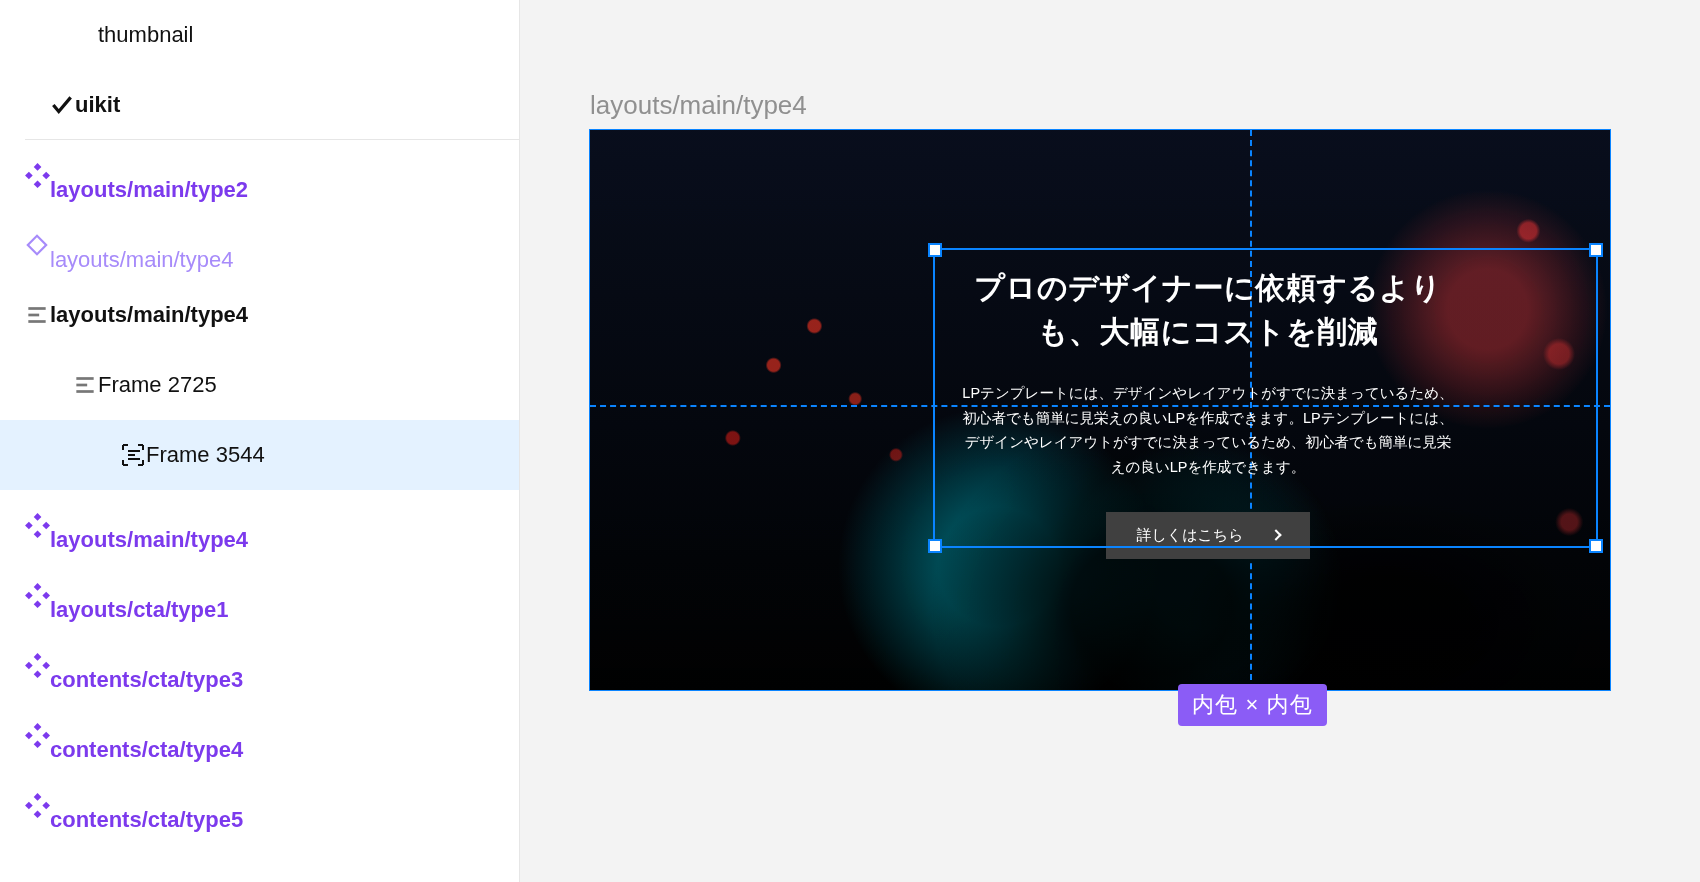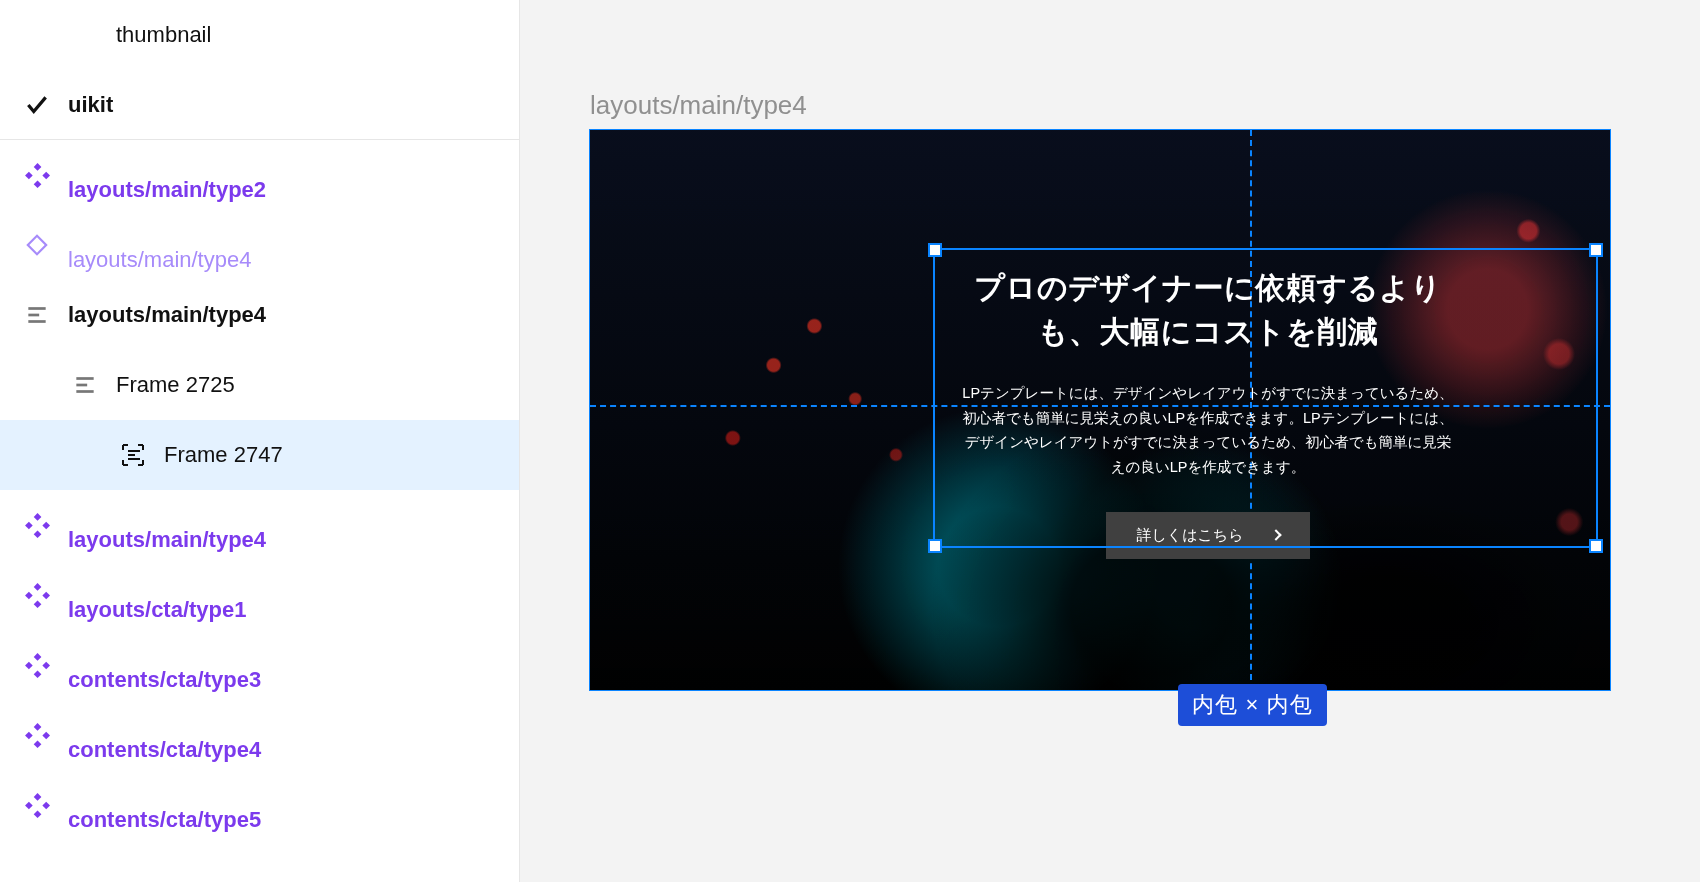--- a/index.html
+++ b/index.html
@@ -2,23 +2,23 @@
 <html><head>
 <meta charset="utf-8">
 <style>
 * { margin: 0; padding: 0; box-sizing: border-box; }
 html, body { width: 1700px; height: 882px; font-family: -apple-system, "Helvetica Neue", Arial, sans-serif; overflow: hidden; background: #fff; }
 
 .app { display: flex; width: 100%; height: 100%; }
 
 
 .sidebar { width: 520px; height: 100%; background: #fff; border-right: 1px solid #e6e6e6; overflow: hidden; }
-.layer-row { display: flex; align-items: center; height: 70px; padding-left: 24px; gap: 18px; font-size: 22px; cursor: default; }
+.layer-row { display: flex; align-items: center; height: 70px; padding-left: 24px; font-size: 22px; cursor: default; }
 .layer-row.selected { background: #e4f2ff; }
-.layer-row.divider { border-bottom: 1px solid #e6e6e6; }
+.layer-row.divider { border-bottom: 1px solid #e6e6e6; margin-left: 25px; }
 .layer-row .label { white-space: nowrap; }
 .layer-row.purple .label { color: #7c3aed; font-weight: 600; margin-top: 30px; }
 .layer-row.black .label { color: #111; font-weight: 700; }
 .layer-row.plain .label { color: #111; font-weight: 500; }
 .layer-row.indent-1 { padding-left: 72px; }
 .layer-row.indent-2 { padding-left: 120px; }
 
 .ico { width: 26px; height: 26px; display: inline-flex; align-items: center; justify-content: center; flex-shrink: 0; }
 .ico svg { width: 100%; height: 100%; }
 
@@ -58,21 +58,21 @@
 .sel { position: absolute; left: 343px; top: 118px; width: 665px; height: 300px; border: 2px solid #0a84ff; }
 .handle { position:absolute; width:14px; height:14px; background:#fff; border:2px solid #0a84ff; }
 .h-tl{left:-7px;top:-7px}.h-tr{right:-7px;top:-7px}.h-bl{left:-7px;bottom:-7px}.h-br{right:-7px;bottom:-7px}
 
 .hero { position: absolute; left: 343px; top: 118px; width: 550px; color: #fff; text-align: center; padding: 18px 20px 0; }
 .hero h1 { font-size: 30px; font-weight: 700; line-height: 1.45; letter-spacing: .02em; }
 .hero p { font-size: 14.5px; line-height: 1.7; margin-top: 28px; padding: 0 6px; }
 .cta { display:inline-flex; align-items:center; gap:28px; margin-top: 32px; background:#404040; color:#fff; font-size:15px; padding: 14px 30px; }
 .cta .chev{display:inline-block;width:8px;height:8px;border-top:2px solid #fff;border-right:2px solid #fff;transform:rotate(45deg);}
 
-.size-badge { position:absolute; left:588px; top:554px; background:#1d4ed8; color:#fff; font-size:22px; padding:6px 14px; border-radius:4px; letter-spacing:.05em; }
+.size-badge { position:absolute; left:588px; top:554px; background:#8b5cf6; color:#fff; font-size:22px; padding:6px 14px; border-radius:4px; letter-spacing:.05em; }
 </style>
 </head>
 <body>
 
 <div class="app">
 
   <div class="sidebar">
 
     <div class="layer-row plain indent-1">
       <span class="ico"></span>
@@ -134,21 +134,21 @@
 
     <div class="layer-row plain indent-2 selected">
       <span class="ico">
         <svg viewBox="0 0 26 26" fill="none" stroke="#111" stroke-width="2">
             <path d="M3 3h5M3 3v5M23 3h-5M23 3v5M3 23h5M3 23v-5M23 23h-5M23 23v-5"></path>
             <line x1="8" y1="9" x2="20" y2="9"></line>
             <line x1="8" y1="13" x2="15" y2="13"></line>
             <line x1="8" y1="17" x2="20" y2="17"></line>
           </svg>
       </span>
-      <span class="label">Frame 2747</span>
+      <span class="label">Frame 3544</span>
     </div>
 
     <div class="layer-row purple">
       <span class="ico">
         <svg viewBox="0 0 24 24" fill="#7c3aed">
             <rect x="10" y="2" width="5" height="5" transform="rotate(45 12.5 4.5)"></rect>
             <rect x="2" y="10" width="5" height="5" transform="rotate(45 4.5 12.5)"></rect>
             <rect x="18" y="10" width="5" height="5" transform="rotate(45 20.5 12.5)"></rect>
             <rect x="10" y="18" width="5" height="5" transform="rotate(45 12.5 20.5)"></rect>
           </svg>

